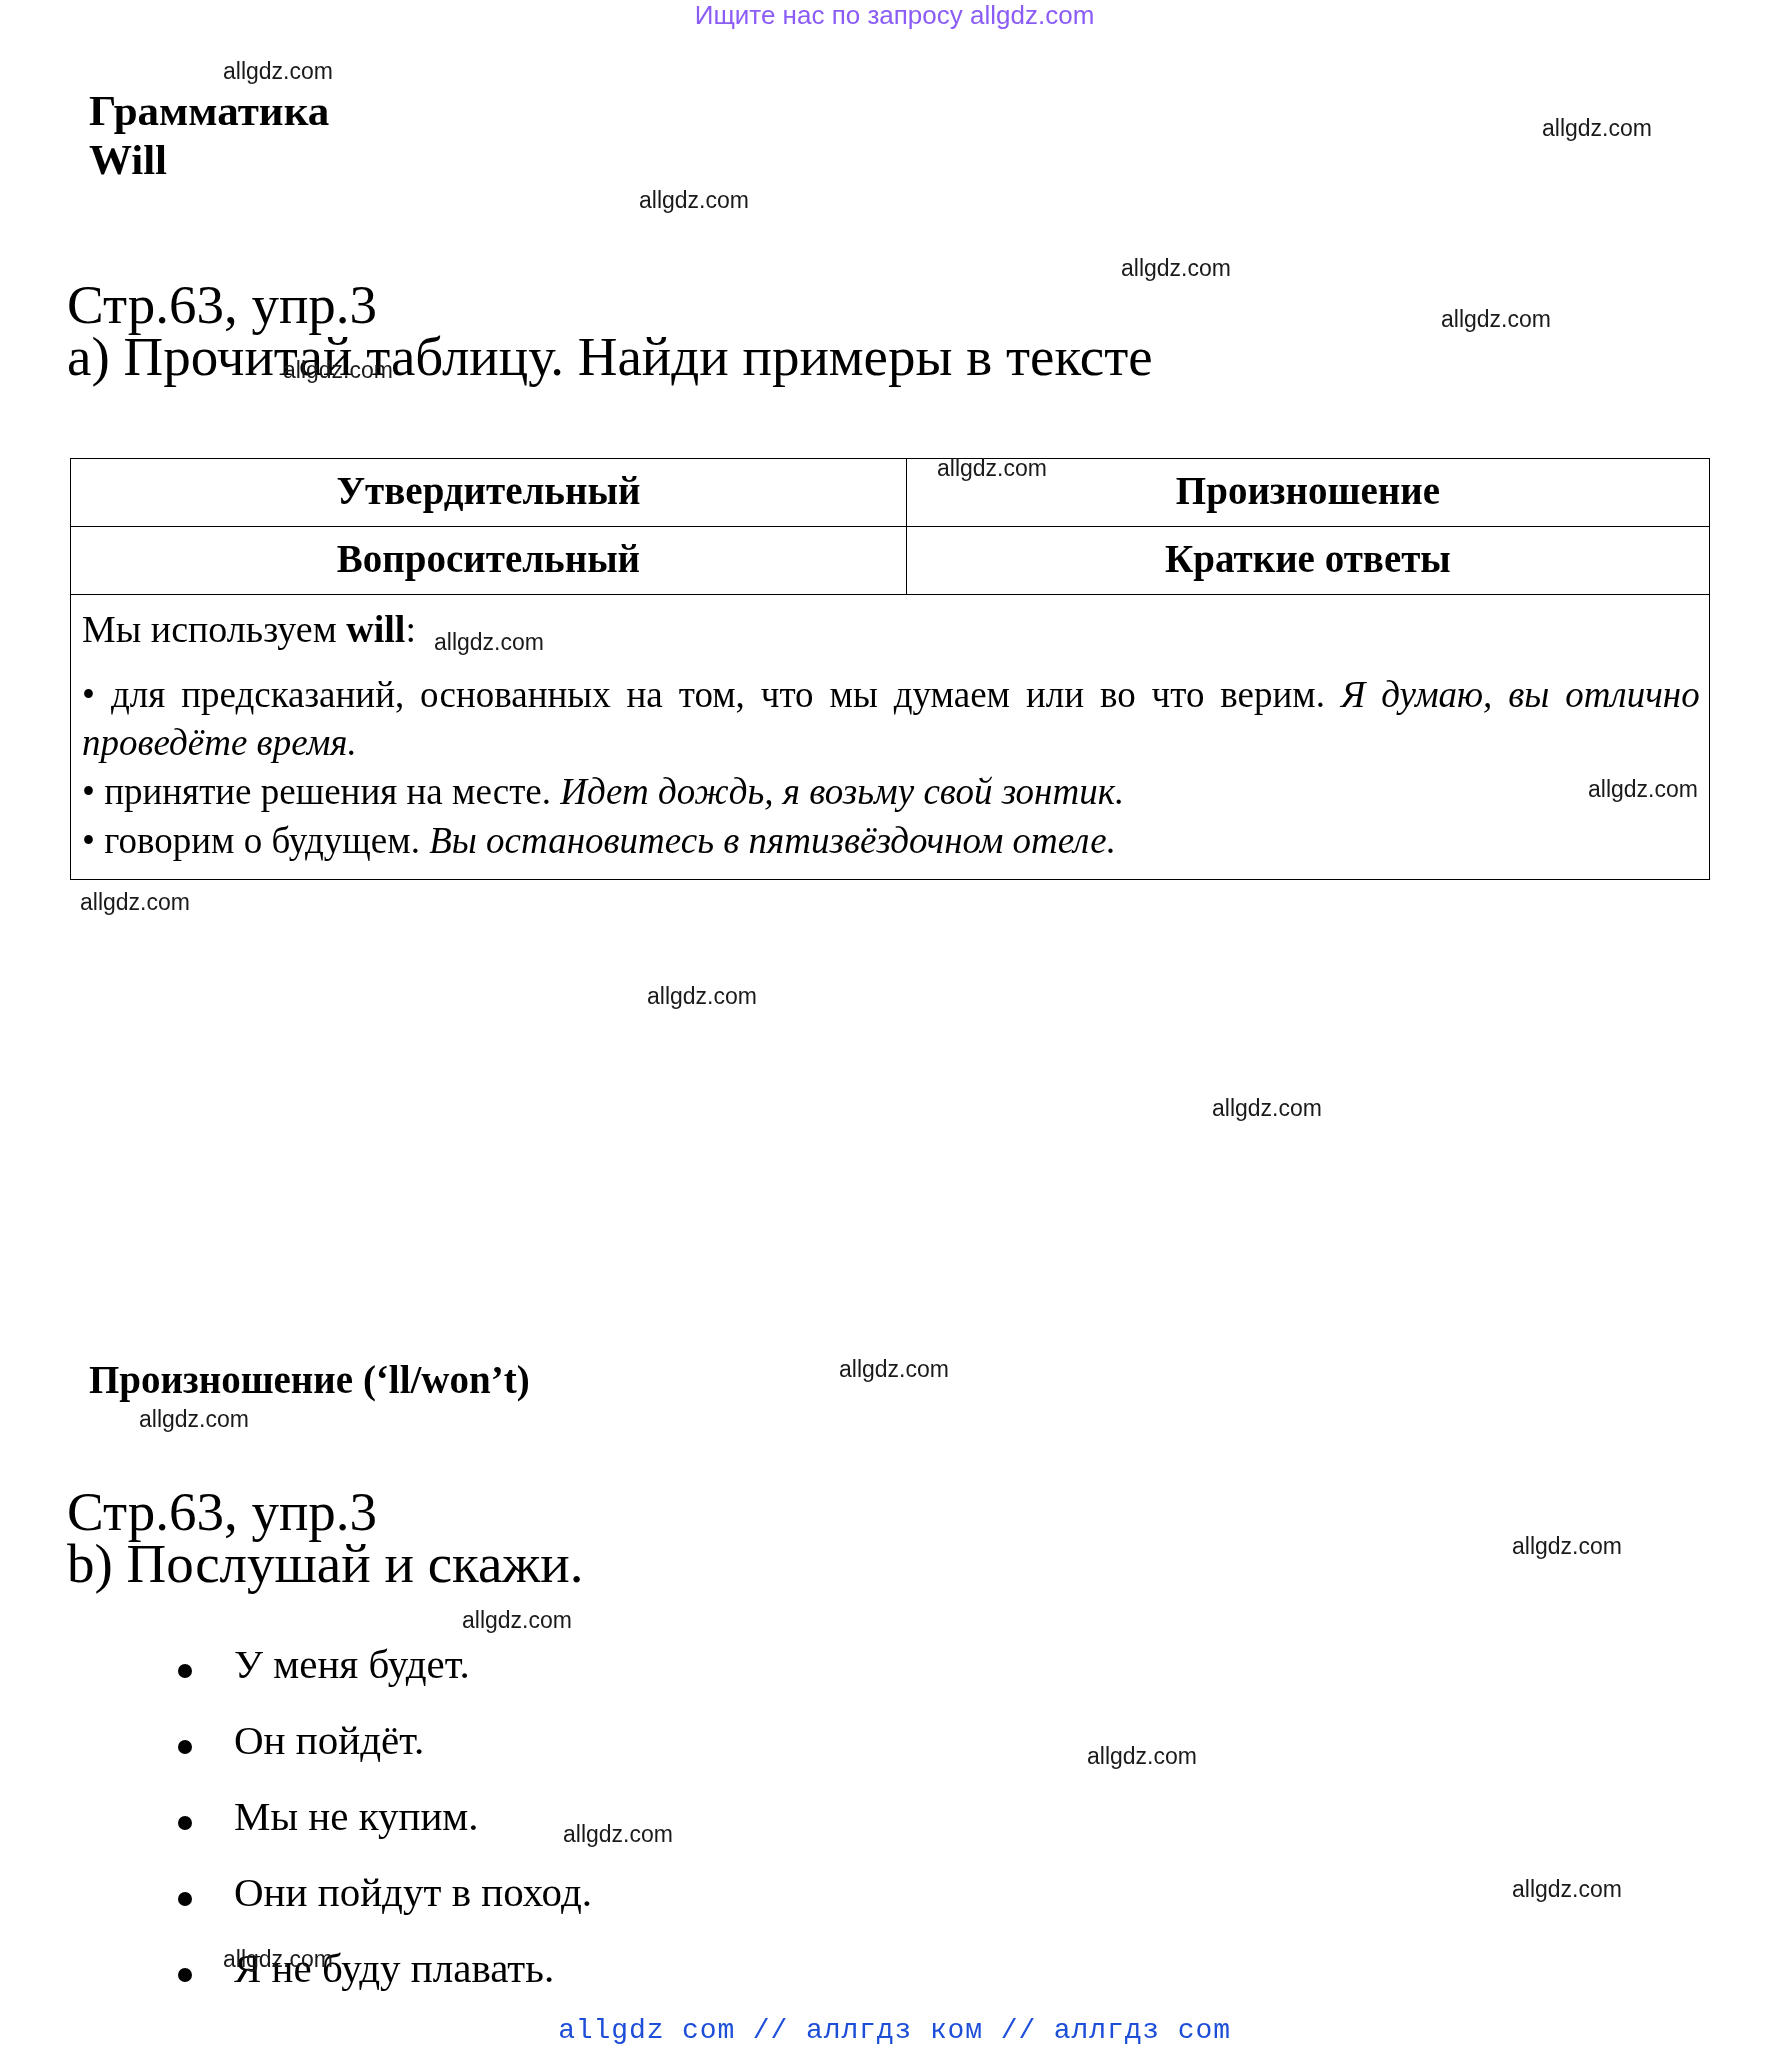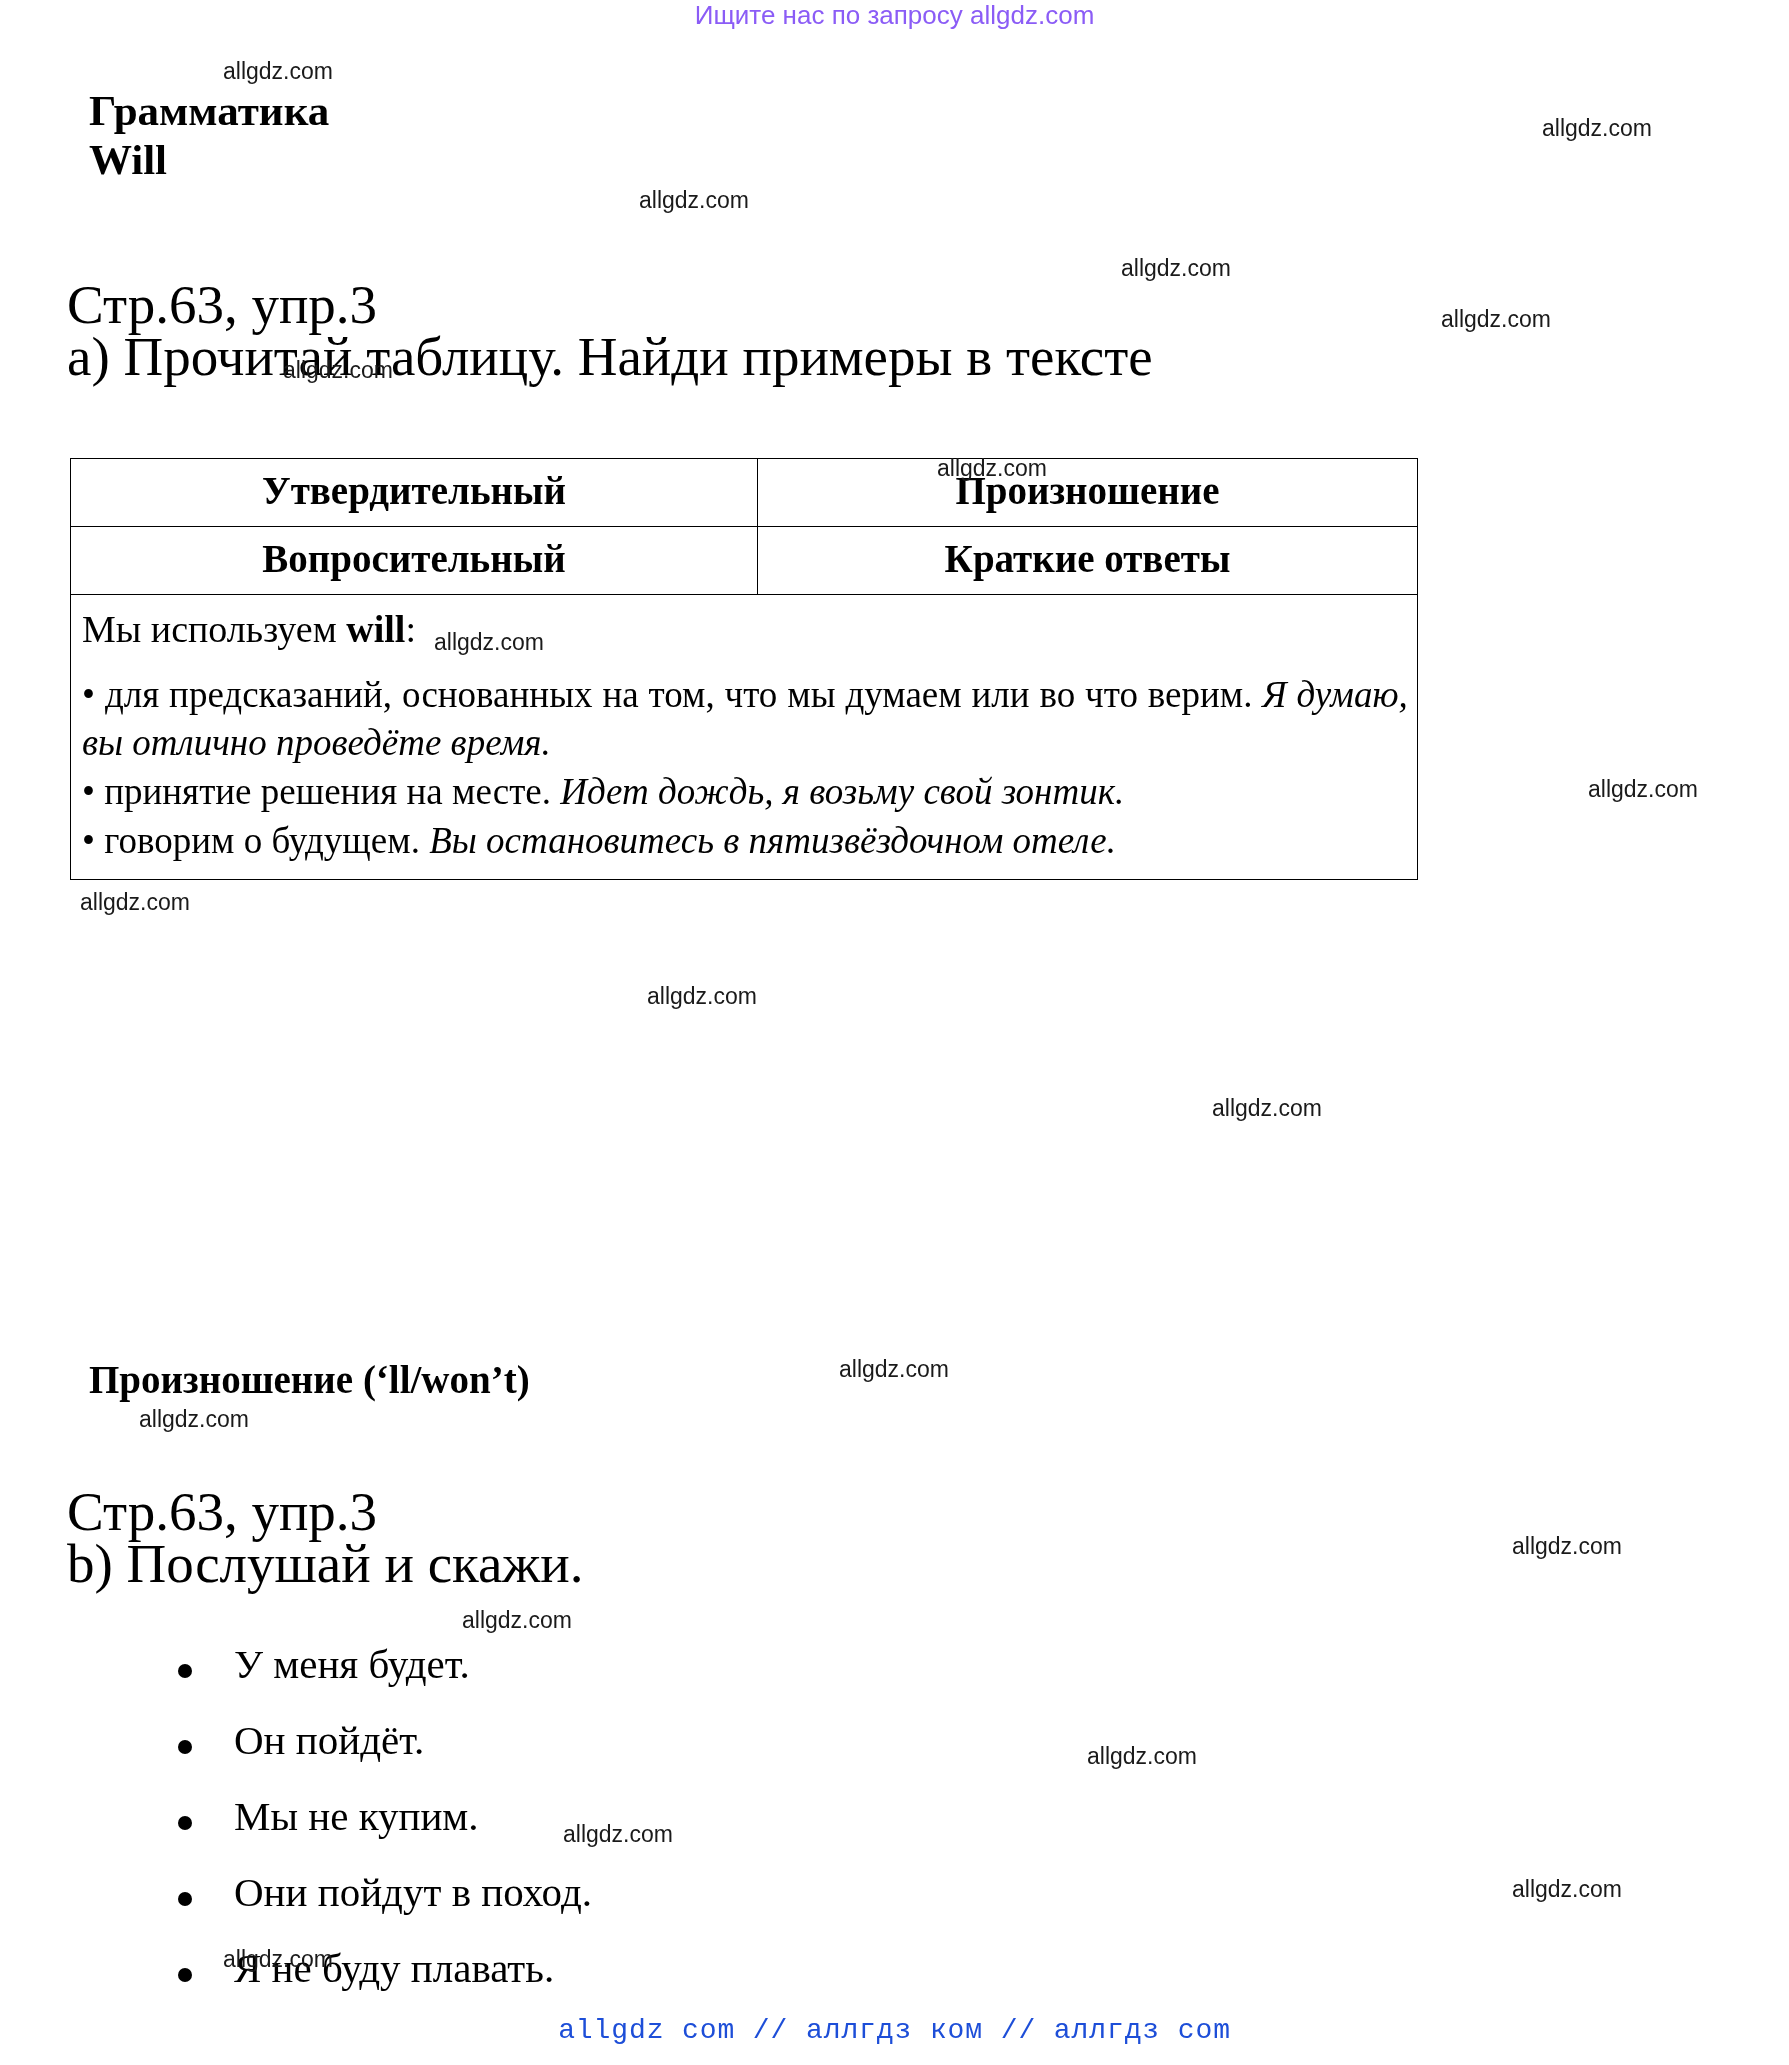--- a/index.html
+++ b/index.html
@@ -59,21 +59,21 @@
     font-weight: bold;
     font-size: 39px;
     white-space: nowrap;
   }
 
   
   .gtable {
     position: absolute;
     left: 70px;
     top: 458px;
-    width: 1348px;
+    width: 1640px;
     border-collapse: collapse;
     table-layout: fixed;
   }
   .gtable td {
     border: 1.9px solid #000;
     vertical-align: top;
     padding: 3.7px 9.3px 9.3px 11px;
     font-size: 37px;
     line-height: 1.33;
   }

